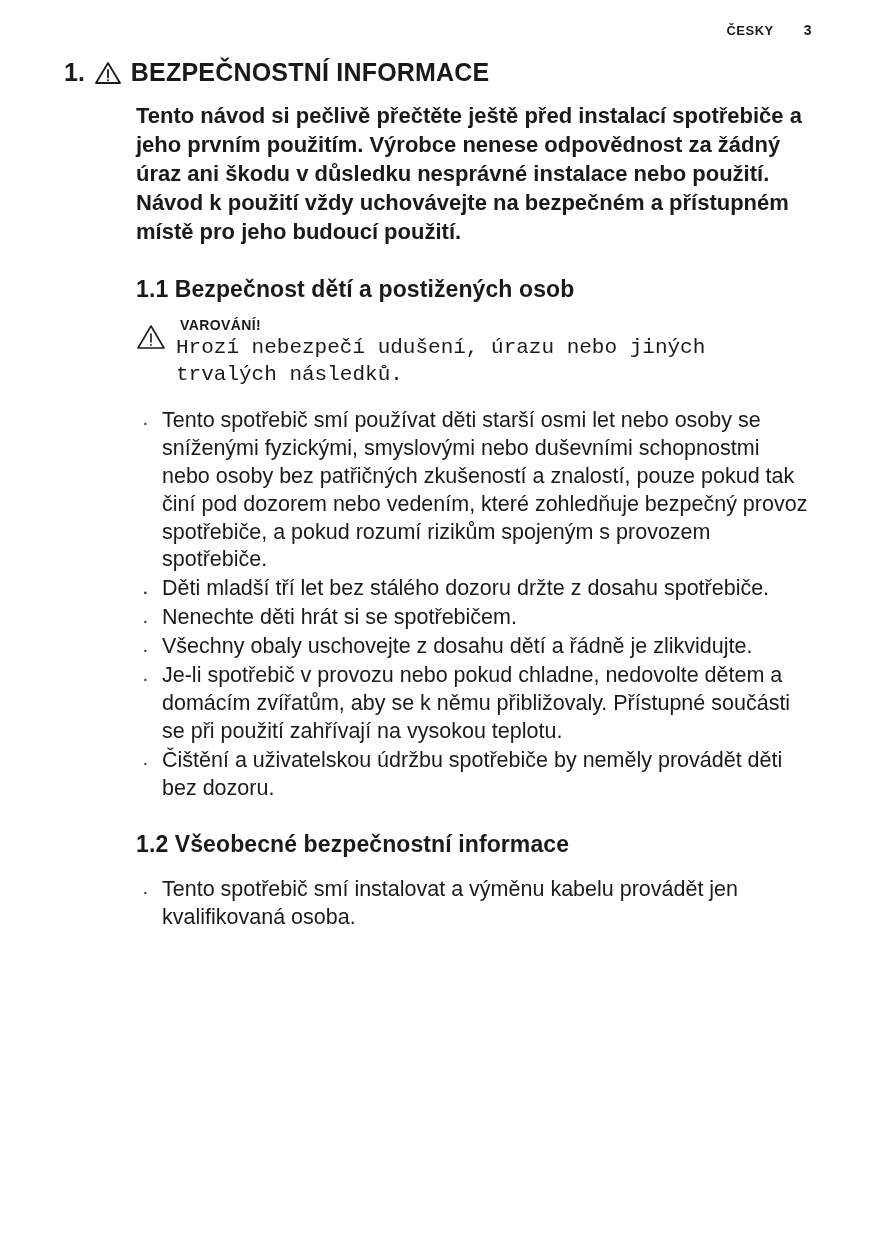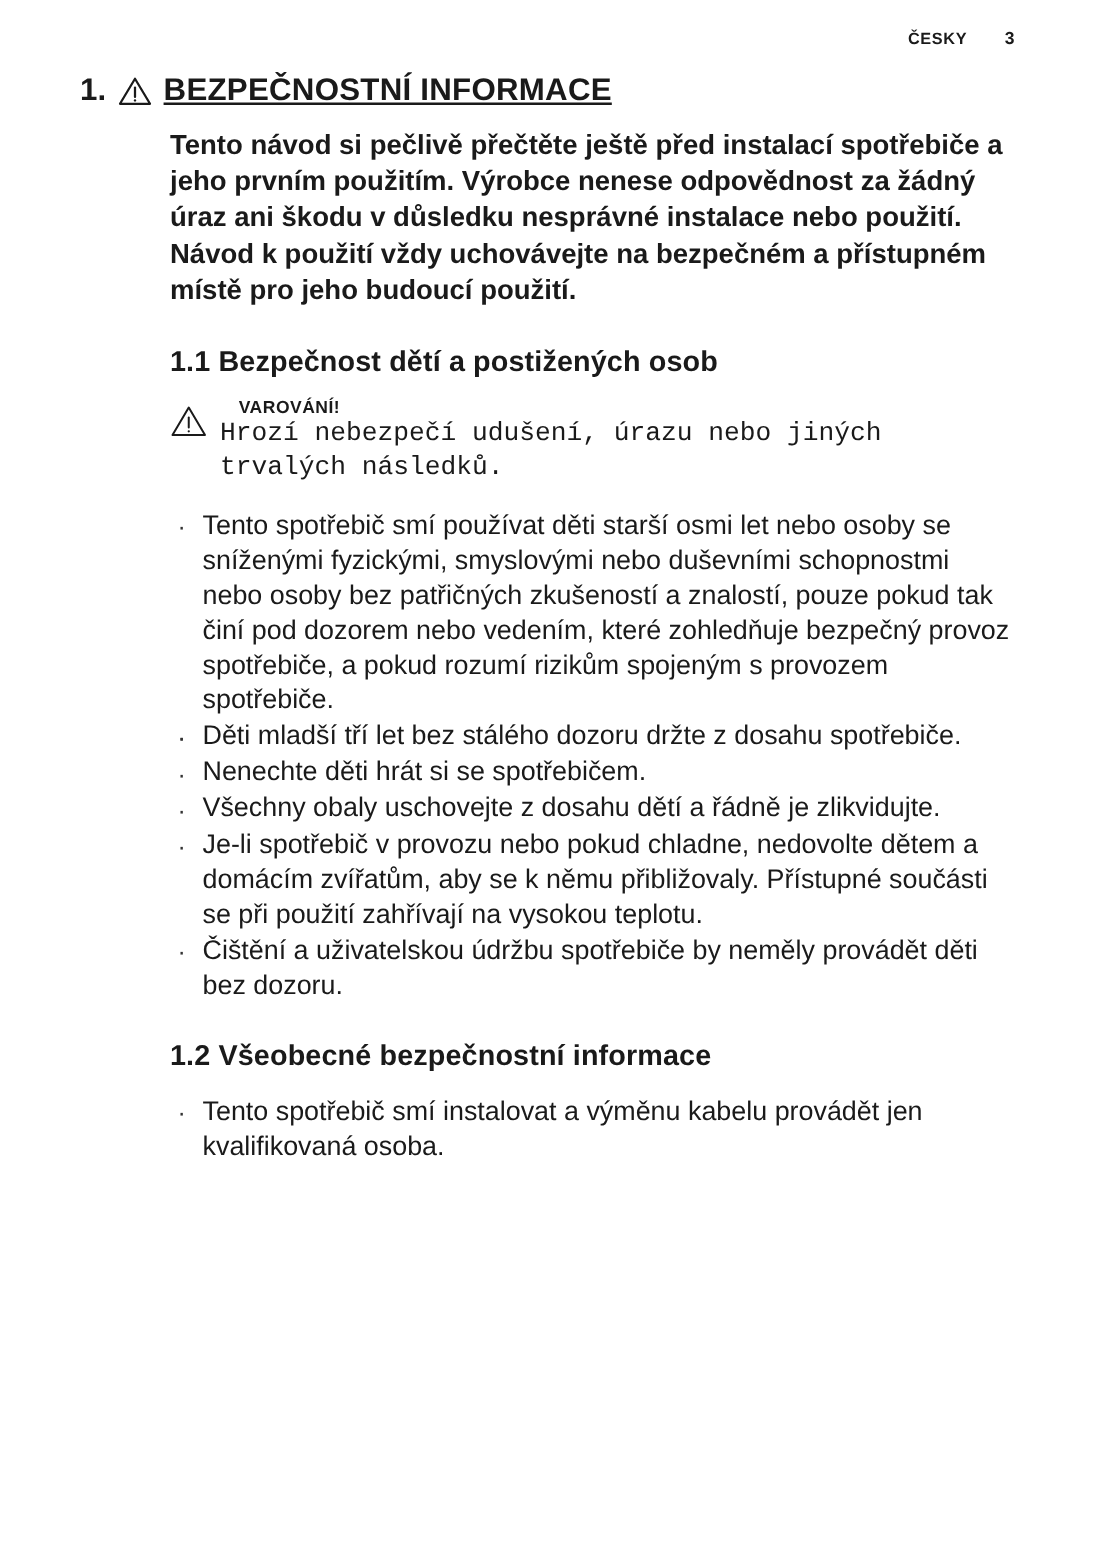--- a/index.html
+++ b/index.html
@@ -55,21 +55,20 @@
   }
   .chapter .warn-tri {
     margin-right: 10px;
     display: inline-block;
     line-height: 0;
   }
   .chapter .title {
     font-size: 25px;
     font-weight: bold;
     letter-spacing: 0.2px;
-    text-decoration: underline;
   }
 
   
   .indent {
     margin-left: 80px;
     margin-right: 6px;
   }
   p.intro {
     font-size: 22px;
     line-height: 1.32;
@@ -93,21 +92,21 @@
     margin-right: 10px;
     padding-top: 6px;
   }
   .warnbox .wtext {
     flex: 1 1 auto;
   }
   .warnbox .wlabel {
     font-size: 14px;
     font-weight: bold;
     letter-spacing: 0.4px;
-    margin: 0 0 1px 15px;
+    margin: 0 0 1px 4px;
   }
   .warnbox .wbody {
     font-size: 21px;
     line-height: 1.3;
     margin: 0;
     font-family: Liberation Mono, monospace;
   }
 
   
   ul.blist {

